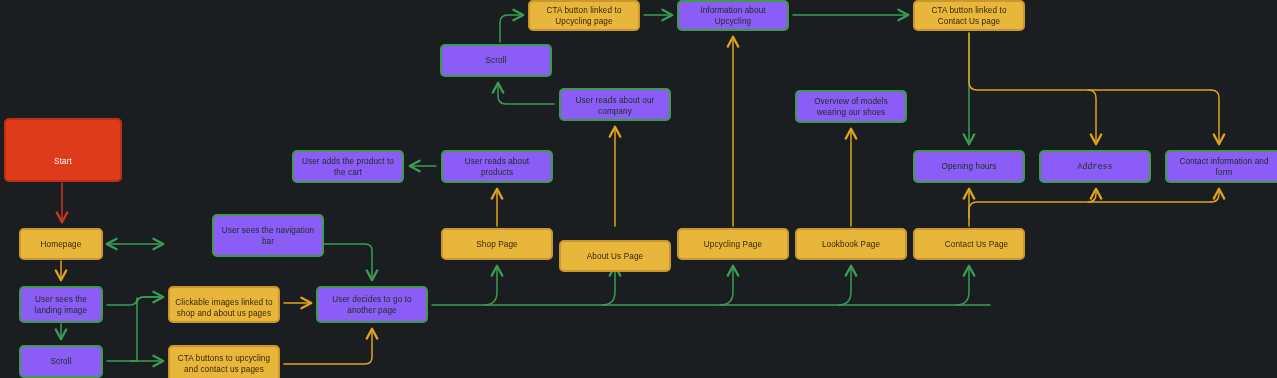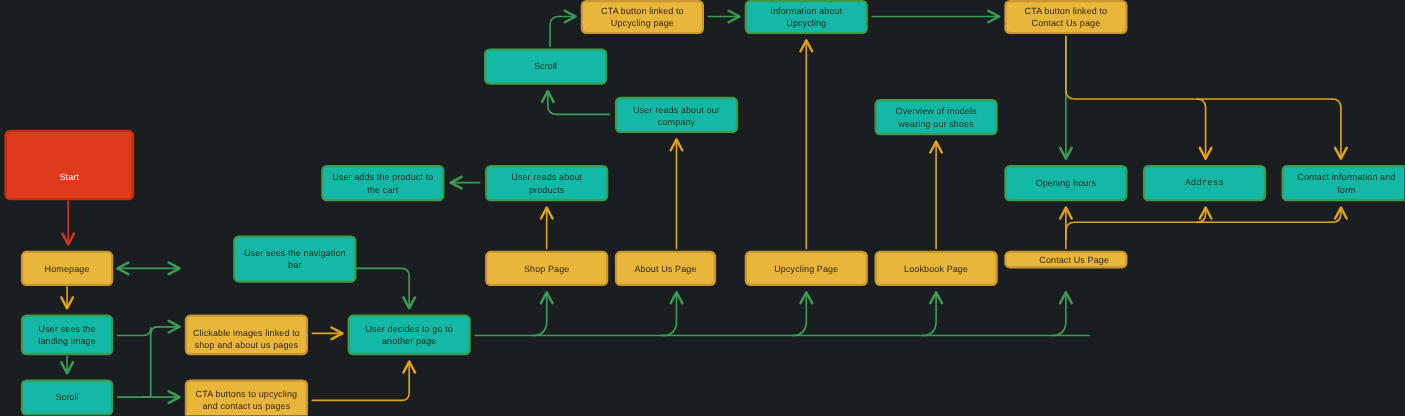--- a/index.html
+++ b/index.html
@@ -2,21 +2,21 @@
 <html><head>
 <meta charset="utf-8">
 <style>
   html,body{margin:0;padding:0;background:#1a1e21;}
   body{font-family:"Liberation Sans","DejaVu Sans",sans-serif;}
   #canvas{position:relative;width:1277px;height:378px;background:#1a1e21;overflow:hidden;}
   svg#edges{position:absolute;left:0;top:0;width:1277px;height:378px;overflow:visible;}
   .node{position:absolute;box-sizing:border-box;display:flex;align-items:center;justify-content:center;
         text-align:center;border-radius:5px;border-width:2px;border-style:solid;
         font-size:8.2px;line-height:11px;padding:2px 5px;letter-spacing:.1px;z-index:3;}
-  .n-green{background:#14b8a6;border-color:#3f9a49;color:#17301c;}
+  .n-green{background:#8b5cf6;border-color:#3f9a49;color:#17301c;}
   .n-yellow{background:#e9b63c;border-color:#c9982c;color:#342708;}
   .n-red{background:#de3a1c;border-color:#c02f14;color:#ffffff;}
   .n-red .lbl{color:#fff;margin-top:23px;}
 </style>
 </head>
 <body>
 
 <div id="canvas">
   <svg id="edges" viewBox="0 0 1277 378">
     <defs>
@@ -122,30 +122,30 @@
       </div>
       <div class="node n-green" style="left: 292px; top: 150px; width: 112px; height: 33px;">
         <span class="lbl">User adds the product to the cart</span>
       </div>
       <div class="node n-green" style="left: 441px; top: 150px; width: 112px; height: 33px;">
         <span class="lbl">User reads about products</span>
       </div>
       <div class="node n-yellow" style="left: 441px; top: 228px; width: 112px; height: 32px; text-align: center;">
         <span class="lbl">Shop Page</span>
       </div>
-      <div class="node n-yellow" style="left: 559px; top: 228px; width: 92px; height: 32px;">
+      <div class="node n-yellow" style="left: 559px; top: 240px; width: 112px; height: 32px;">
         <span class="lbl">About Us Page</span>
       </div>
       <div class="node n-yellow" style="left: 677px; top: 228px; width: 112px; height: 32px;">
         <span class="lbl">Upcycling Page</span>
       </div>
       <div class="node n-yellow" style="left: 795px; top: 228px; width: 112px; height: 32px;">
         <span class="lbl">Lookbook Page</span>
       </div>
-      <div class="node n-yellow" style="left: 913px; top: 228px; width: 112px; height: 16px; padding-left: 20px;">
+      <div class="node n-yellow" style="left: 913px; top: 228px; width: 112px; height: 32px; padding-left: 20px;">
         <span class="lbl">Contact Us Page</span>
       </div>
       <div class="node n-green" style="left: 559px; top: 88px; width: 112px; height: 33px; align-items: flex-end;">
         <span class="lbl">User reads about our company</span>
       </div>
       <div class="node n-green" style="left: 440px; top: 44px; width: 112px; height: 33px;">
         <span class="lbl">Scroll</span>
       </div>
       <div class="node n-yellow" style="left: 528px; top: 0px; width: 112px; height: 31px;">
         <span class="lbl">CTA button linked to Upcycling page</span>

